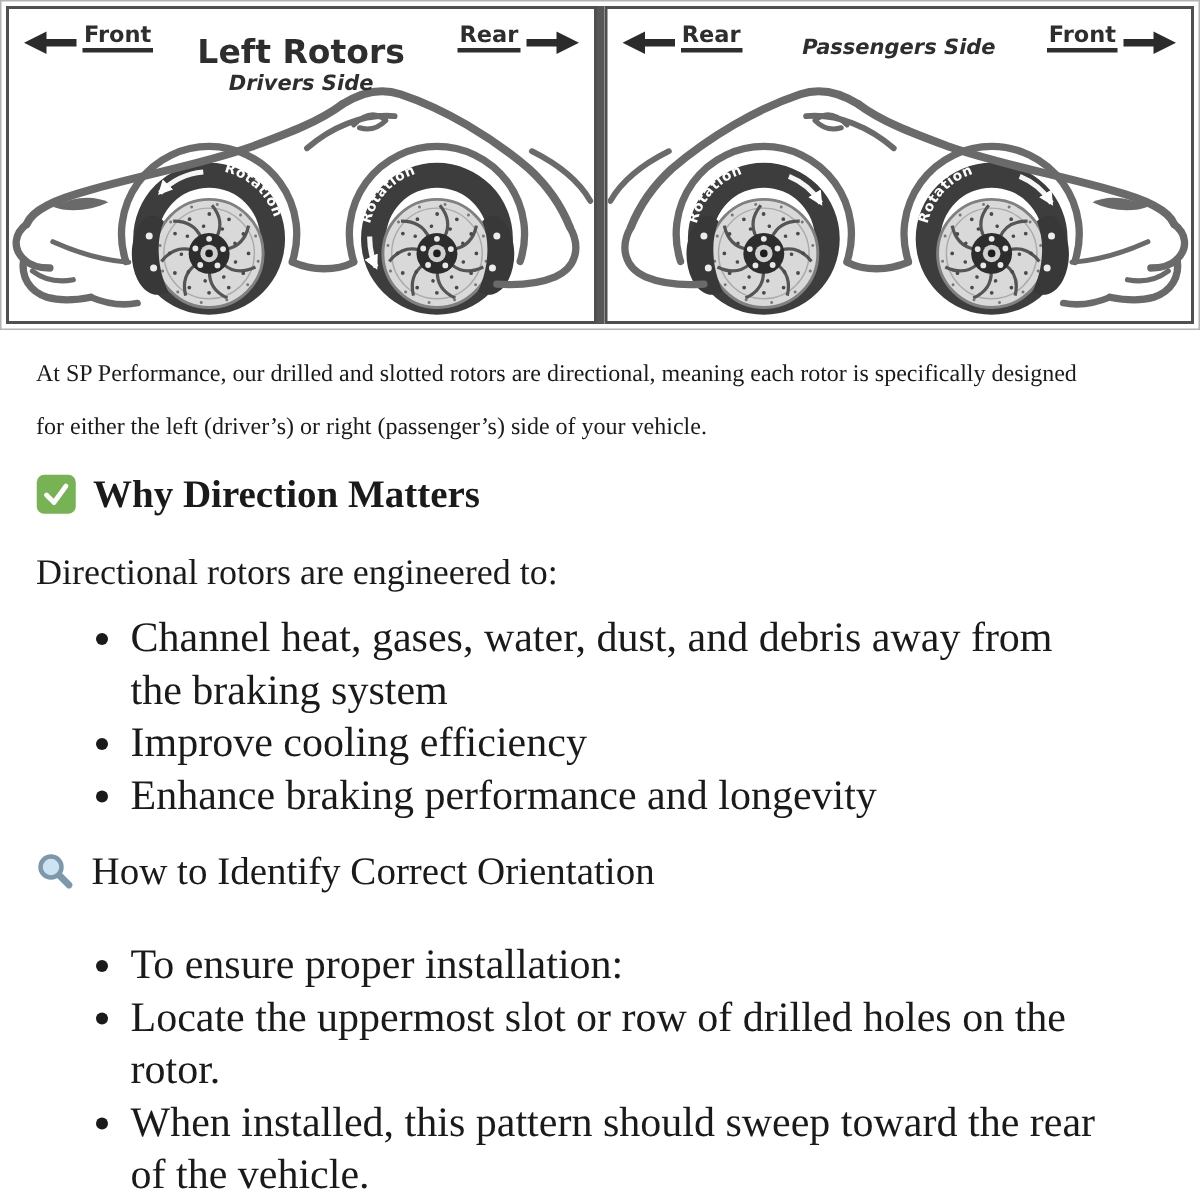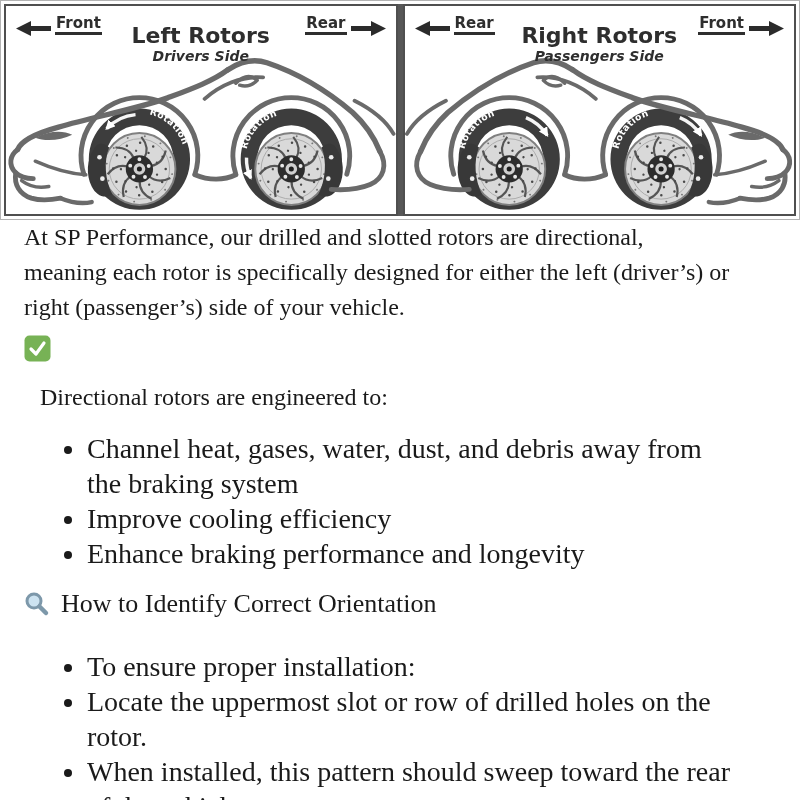--- a/index.html
+++ b/index.html
@@ -17,26 +17,26 @@
        font-family:"DejaVu Sans",sans-serif;font-weight:bold;font-size:15px;color:#2e2e2e}
   .dir .lbl{border-bottom:3px solid #2e2e2e;line-height:17px;padding:0 1px}
   .dir.left{left:10px}.dir.right{right:10px}
   .dir svg{margin-top:5px;flex:none}
   .car{width:100%;display:block;margin-top:auto}
   .rot{font-family:"DejaVu Sans",sans-serif;font-weight:bold;font-size:9.5px;fill:#ffffff;letter-spacing:.4px}
   .rot-arrow{fill:none;stroke:#f5f5f5;stroke-width:3.5}
 
   
   article{padding:0 24px}
-  .intro{font-size:24px;line-height:35px;max-width:706px;margin:0 0 0}
+  .intro{font-size:16px;line-height:35px;max-width:706px;margin:12px 0 0}
   h2.sec-h{display:flex;align-items:center;gap:11px;font-size:26px;line-height:35px;
            margin:10px 0 18px;font-weight:bold;color:#1a1a1a}
   h2.sec-h.plain{font-weight:normal;margin:15px 0 17px}
   h2.sec-h .emoji{flex:none;display:inline-flex}
-  .lead{font-size:24px;line-height:35px;margin:16px}
+  .lead{font-size:24px;line-height:35px;margin:0}
   ul.blist{margin:8px 0 0;padding-left:63px;list-style:disc}
   ul.blist.l2{margin-top:28px}
   ul.blist li{font-size:28px;line-height:35px;max-width:655px}
 </style>
 </head>
 <body>
 
 <svg width="0" height="0" style="position:absolute" aria-hidden="true">
   <defs>
     <marker id="whead" markerUnits="userSpaceOnUse" markerWidth="14" markerHeight="12" refX="8" refY="5" orient="auto">
@@ -143,21 +143,20 @@
 
   <div class="panel">
     <div class="panel-header">
       <div class="dir left">
         <svg width="36" height="17" viewBox="0 0 36 17">
           <polygon points="35,6 15,6 15,1 0,8.5 15,16 15,11 35,11" fill="#2b2b2b"></polygon>
         </svg>
         <span class="lbl">Rear</span>
       </div>
       <div class="titles">
-        <div class="panel-title">Right Rotors</div>
         <div class="panel-subtitle">Passengers Side</div>
       </div>
       <div class="dir right">
         <span class="lbl">Front</span>
         <svg width="36" height="17" viewBox="0 0 36 17">
           <polygon points="1,6 21,6 21,1 36,8.5 21,16 21,11 1,11" fill="#2b2b2b"></polygon>
         </svg>
       </div>
     </div>
     <svg class="car" viewBox="0 0 400 162" preserveAspectRatio="xMidYMax meet">
@@ -175,20 +174,21 @@
 <article>
   <p class="intro">At SP Performance, our drilled and slotted rotors are directional, meaning each rotor is specifically designed for either the left (driver’s) or right (passenger’s) side of your vehicle.</p>
 
   <h2 class="sec-h">
     <span class="emoji">
       <svg width="27" height="27" viewBox="0 0 27 27">
         <rect x="0.5" y="0.5" width="26" height="26" rx="5" fill="#77b255"></rect>
         <path d="M7,14 L12,19 L20,8" fill="none" stroke="#ffffff" stroke-width="3.2" stroke-linecap="round" stroke-linejoin="round"></path>
       </svg>
     </span>
+    <span>Why Direction Matters</span>
   </h2>
 
   <p class="lead">Directional rotors are engineered to:</p>
 
   <ul class="blist l1">
     <li>Channel heat, gases, water, dust, and debris away from the braking system</li>
     <li>Improve cooling efficiency</li>
     <li>Enhance braking performance and longevity</li>
   </ul>
 

